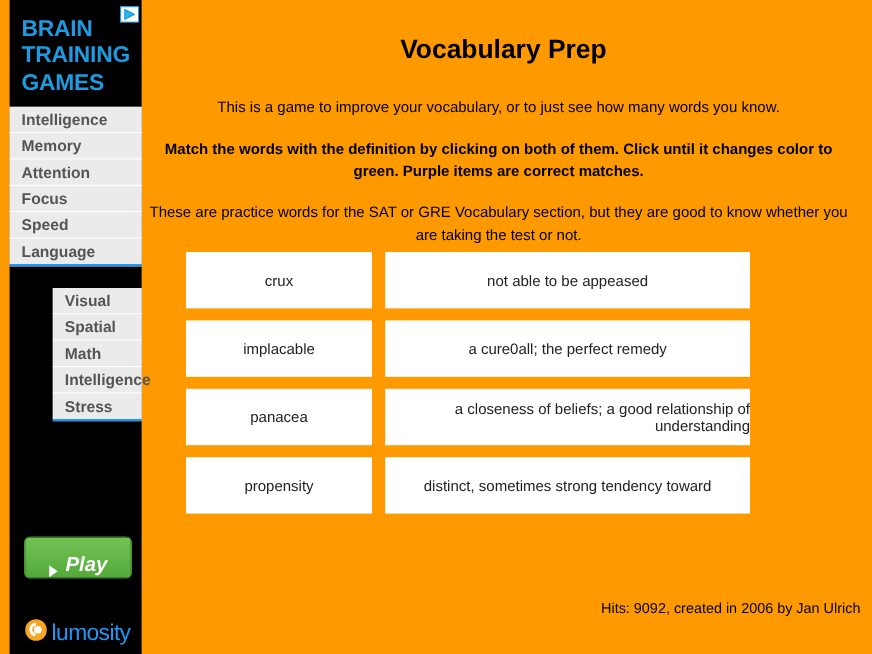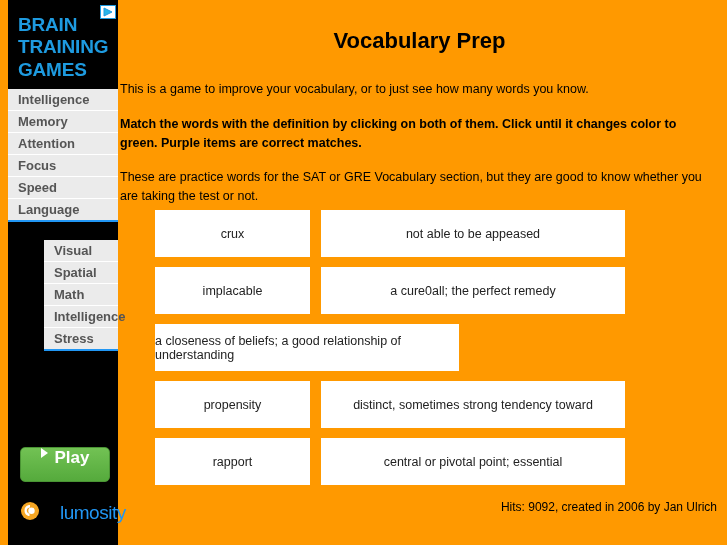--- a/index.html
+++ b/index.html
@@ -70,40 +70,41 @@
     width: 90px;
     height: 35px;
     background: linear-gradient(#72c254, #55aa3c);
     border: 1px solid #4a9434;
     border-radius: 5px;
     box-shadow: 0 1px 2px rgba(0,0,0,0.25);
     color: #ffffff;
     font-size: 17px;
     font-weight: bold;
     display: flex;
-    align-items: flex-start;
+    align-items: flex-end;
     justify-content: center;
     gap: 7px;
     cursor: pointer;
     box-sizing: border-box;
+    font-style: italic;
   }
   #play-triangle {
     width: 0; height: 0;
     border-left: 7px solid #ffffff;
     border-top: 5px solid transparent;
     border-bottom: 5px solid transparent;
   }
 
   #lumosity {
     position: absolute;
     left: 12px;
-    top: 501px;
+    top: 515px;
     display: flex;
     align-items: center;
-    gap: 20px;
+    gap: 3px;
   }
   #lumosity-text {
     color: #2196F3;
     font-size: 19px;
     letter-spacing: -0.5px;
   }
 
   
   #main {
     position: absolute;
@@ -119,20 +120,21 @@
     font-weight: bold;
     margin: 28px 0 0 0;
     padding-right: 6px;
   }
   .intro-p {
     color: #000000;
     font-size: 12.5px;
     line-height: 1.5;
     margin: 0;
     padding: 0 16px 0 2px;
+    text-align: center;
   }
   #intro1 { margin-top: 26px; }
   #intro2 { margin-top: 16px; font-weight: bold; }
   #intro3 { margin-top: 16px; }
 
   
   #game-grid {
     position: absolute;
     left: 37px;
     top: 210px;
@@ -145,21 +147,21 @@
   }
   .card {
     background: #ffffff;
     height: 47px;
     display: flex;
     align-items: center;
     justify-content: center;
     font-size: 12.5px;
     color: #222222;
     cursor: pointer;
-    text-align: left;
+    text-align: right;
     box-sizing: border-box;
   }
   .word-card { width: 155px; }
   .def-card  { width: 304px; }
 
   #footer-credit {
     position: absolute;
     right: 10px;
     top: 500px;
     font-size: 12px;
@@ -233,29 +235,26 @@
       <div class="card word-card">crux</div>
       <div class="card def-card">not able to be appeased</div>
     </div>
 
     <div class="game-row">
       <div class="card word-card">implacable</div>
       <div class="card def-card">a cure0all; the perfect remedy</div>
     </div>
 
     <div class="game-row">
+      <div class="card word-card">panacea</div>
       <div class="card def-card">a closeness of beliefs; a good relationship of understanding</div>
     </div>
 
     <div class="game-row">
       <div class="card word-card">propensity</div>
       <div class="card def-card">distinct, sometimes strong tendency toward</div>
     </div>
 
-    <div class="game-row">
-      <div class="card word-card">rapport</div>
-      <div class="card def-card">central or pivotal point; essential</div>
-    </div>
 
   </div>
 
   <div id="footer-credit">Hits: 9092, created in 2006 by Jan Ulrich</div>
 </div>
 
 </body></html>

